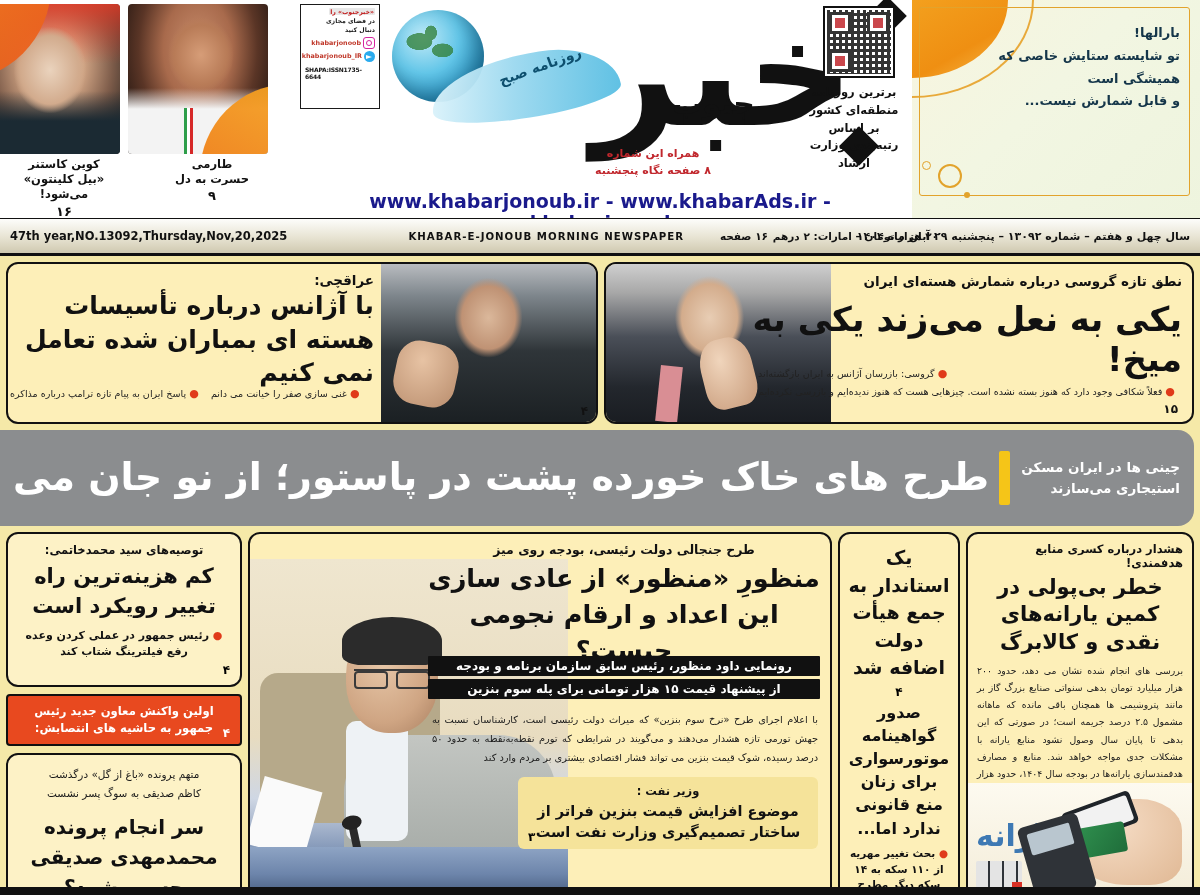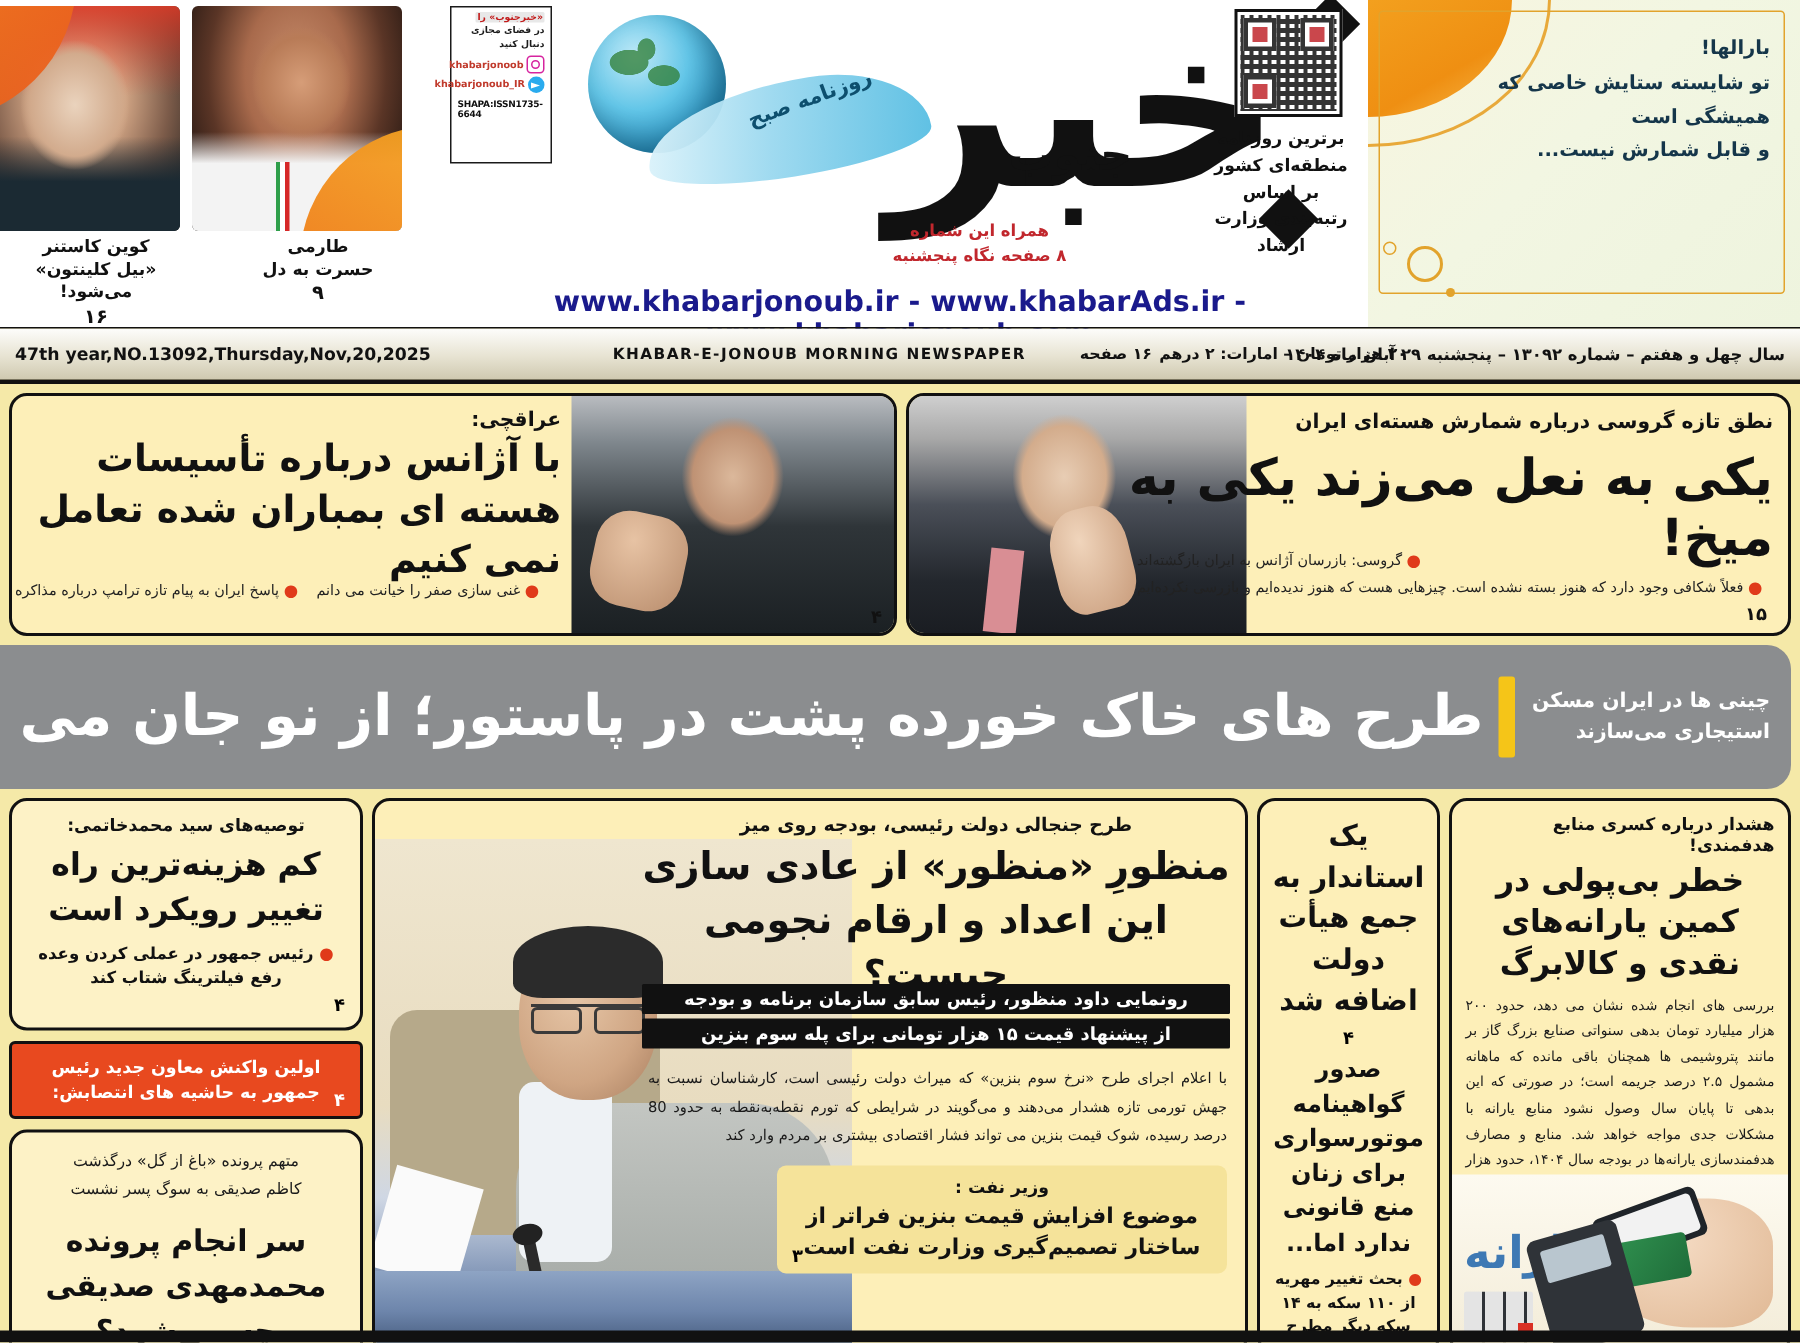--- a/index.html
+++ b/index.html
@@ -56,21 +56,21 @@
   }
   #promo-taremi .ph:after{
     content:"";position:absolute;right:-22px;bottom:-20px;width:90px;height:90px;
     background:linear-gradient(210deg,#f5a423,#ef7d18);border-radius:100% 0 0 0;opacity:.95;
   }
   .flagstripe{position:absolute;left:56px;bottom:0;width:9px;height:46px;
     background:linear-gradient(90deg,#2e9e4a 0 33%,#ffffff 33% 66%,#d62828 66% 100%);}
 
   
   .socialbox{
-    position:absolute;left:300px;top:4px;width:68px;height:105px;
+    position:absolute;left:300px;top:4px;width:80px;height:105px;
     border:1.4px solid #1a1a1a;background:#fff;padding:3px 4px;box-sizing:border-box;
     direction:rtl;
   }
   .socialbox .l1{font-size:6.2px;font-weight:bold;color:#1b1b1b;line-height:1.45;text-align:right;}
   .socialbox .l1 .hl{background:#e8e8e8;color:#c21a1a;padding:0 1px;border-radius:1px;}
   .socialbox .row{display:flex;align-items:center;gap:2px;margin-top:2px;}
   .socialbox .row .txt{font-size:6.4px;color:#c0392b;direction:ltr;font-weight:bold;}
   .ig{width:10px;height:10px;border-radius:3px;border:1.4px solid #d6249f;position:relative;flex:0 0 auto;}
   .ig:after{content:"";position:absolute;left:2.1px;top:2.1px;width:4.2px;height:4.2px;border:1.2px solid #d6249f;border-radius:50%;}
   .tg{width:11px;height:11px;border-radius:50%;background:#2aabee;position:relative;flex:0 0 auto;}
@@ -471,21 +471,21 @@
             <span class="paper"></span>
             <span class="mic"></span>
             <span class="desk"></span>
           </div>
           <div class="kick">طرح جنجالی دولت رئیسی، بودجه روی میز</div>
           <div class="h">منظورِ «منظور» از عادی سازی این اعداد و ارقام نجومی چیست؟</div>
           <div class="tagrow">
             <span class="tag">رونمایی داود منظور، رئیس سابق سازمان برنامه و بودجه</span>
             <span class="tag">از پیشنهاد قیمت ۱۵ هزار تومانی برای پله سوم بنزین</span>
           </div>
-          <div class="body">با اعلام اجرای طرح «نرخ سوم بنزین» که میراث دولت رئیسی است، کارشناسان نسبت به جهش تورمی تازه هشدار می‌دهند و می‌گویند در شرایطی که تورم نقطه‌به‌نقطه به حدود 80 درصد رسیده، شوک قیمت بنزین می تواند فشار اقتصادی بیشتری بر مردم وارد کند</div>
+          <div class="body">با اعلام اجرای طرح «نرخ سوم بنزین» که میراث دولت رئیسی است، کارشناسان نسبت به جهش تورمی تازه هشدار می‌دهند و می‌گویند در شرایطی که تورم نقطه‌به‌نقطه به حدود ۵۰ درصد رسیده، شوک قیمت بنزین می تواند فشار اقتصادی بیشتری بر مردم وارد کند</div>
           <div class="sub">
             <div class="k">وزیر نفت :</div>
             <div class="t">موضوع افزایش قیمت بنزین فراتر از ساختار تصمیم‌گیری وزارت نفت است</div>
             <div class="pg">۳</div>
           </div>
         </div>
       </div>
 
       <div class="col-right right-col">
         <div class="rbox rbox1">

